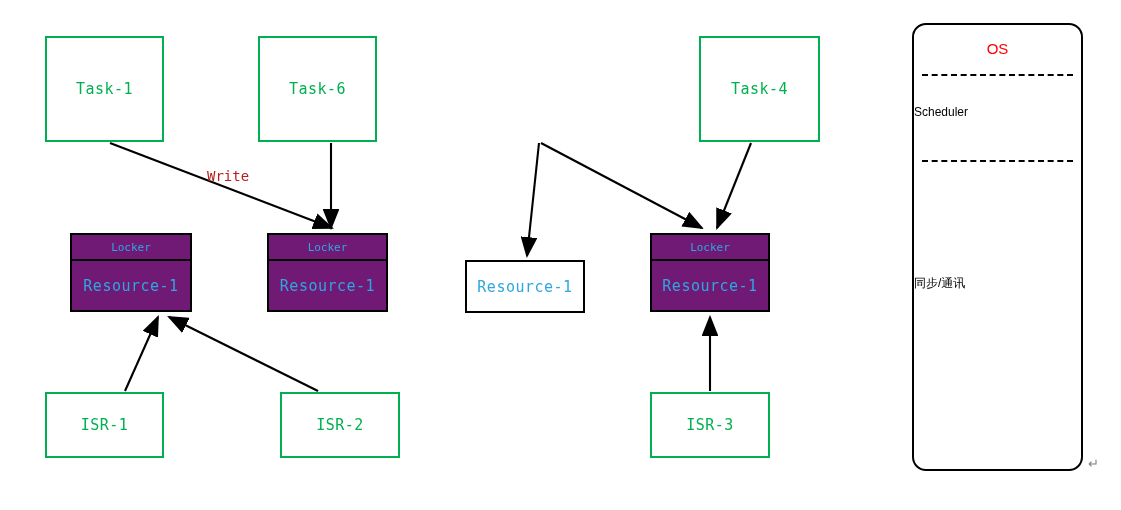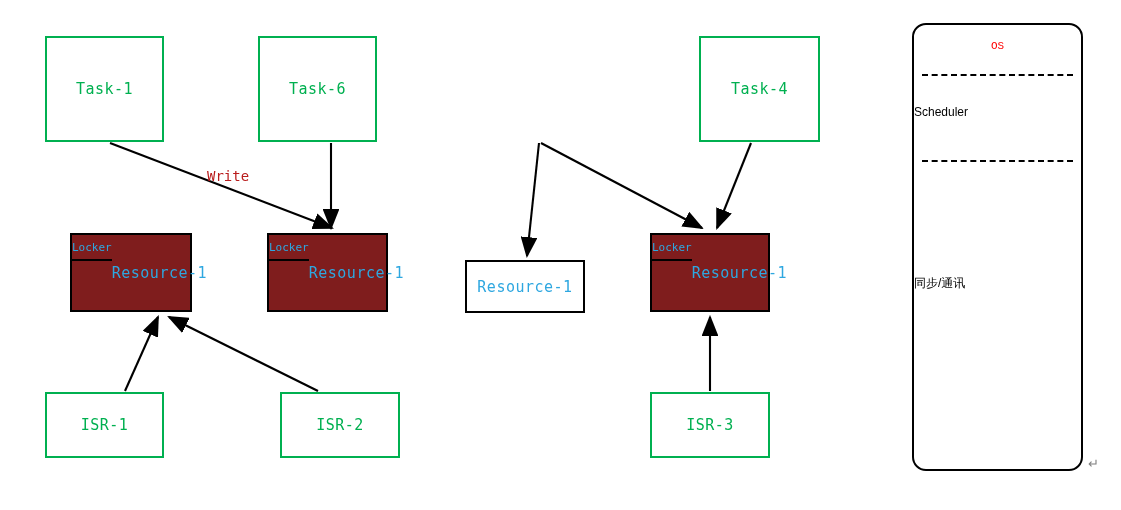--- a/index.html
+++ b/index.html
@@ -44,23 +44,23 @@
     color: #00B050;
     letter-spacing: 0.5px;
     white-space: nowrap;
   }
 
   
   .locker-box {
     position: absolute;
     box-sizing: border-box;
     border: 2px solid #000000;
-    background: #7f1d1d;
-    display: flex;
-    flex-direction: row;
+    background: #701a75;
+    display: flex;
+    flex-direction: column;
   }
   .locker-header {
     box-sizing: border-box;
     height: 26px;
     border-bottom: 2px solid #000000;
     display: flex;
     align-items: center;
     justify-content: center;
   }
   .locker-header-label {
@@ -107,22 +107,22 @@
     position: absolute;
     box-sizing: border-box;
     border: 2px solid #000000;
     border-radius: 14px;
     background: #ffffff;
   }
   .os-title {
     position: absolute;
     width: 100%;
     text-align: center;
-    font-family: Liberation Mono, monospace;
-    font-size: 11px;
+    font-family: Liberation Sans, sans-serif;
+    font-size: 15px;
     color: #FF0000;
   }
   .os-divider {
     position: absolute;
     border-top: 2px dashed #000000;
   }
   .os-text {
     position: absolute;
     width: 100%;
     text-align: left;

